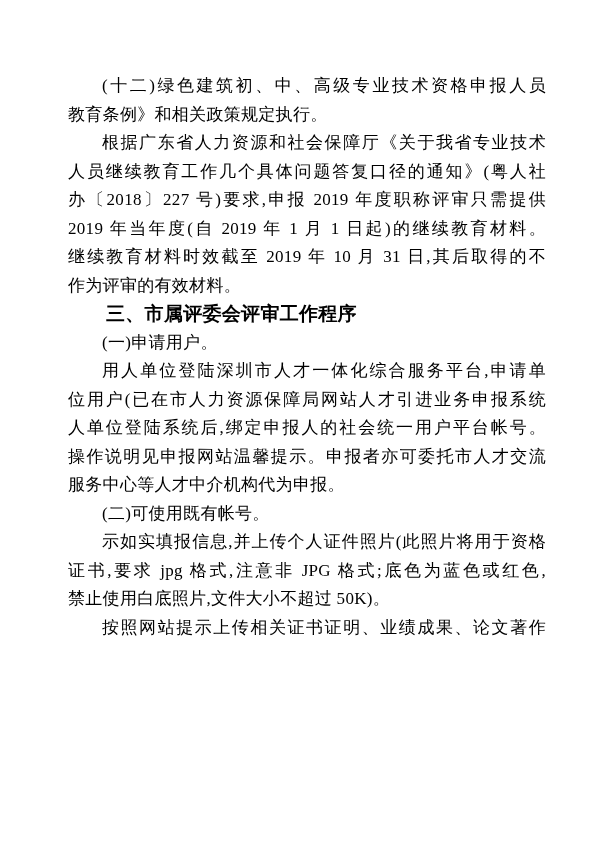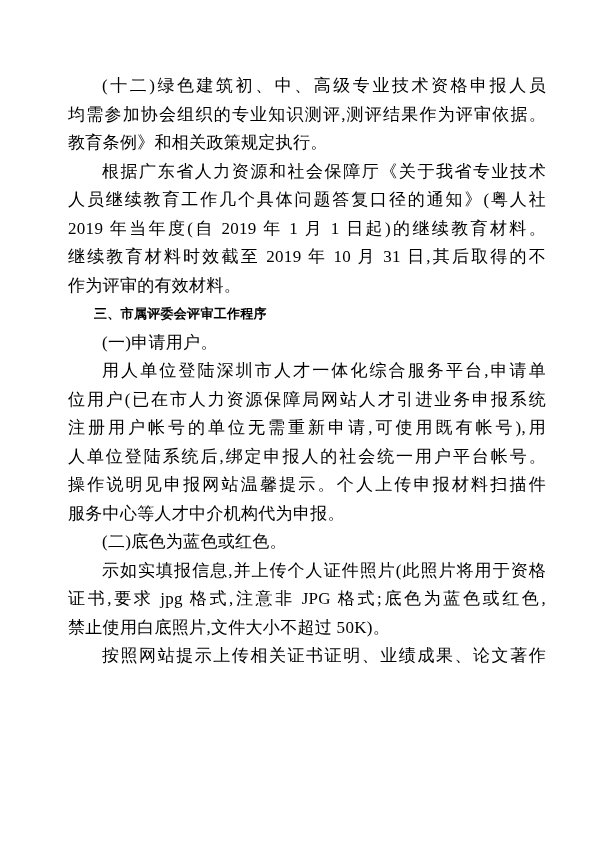--- a/index.html
+++ b/index.html
@@ -35,52 +35,51 @@
   .line.full {
     text-align: justify;
     text-align-last: justify;
   }
   .line.indent {
     text-indent: 2em;
   }
   .line.heading {
     font-family: "Liberation Sans", "DejaVu Sans", sans-serif;
     font-weight: 700;
-    font-size: 13px;
+    font-size: 19px;
   }
   .b {
     font-weight: 400;
     margin-top: 24px;
   }
 </style>
 </head>
 <body>
 
 <div class="page">
   <div class="textblock">
 
     <div class="line indent full">(十二)绿色建筑初、中、高级专业技术资格申报人员</div>
-    <div class="line full">均需参加协会组织的专业知识测评,测评结果作为评审依据。</div>
     <div class="line">教育条例》和相关政策规定执行。</div>
     <div class="line indent full">根据广东省人力资源和社会保障厅《关于我省专业技术</div>
     <div class="line full">人员继续教育工作几个具体问题答复口径的通知》(粤人社</div>
+    <div class="line full">办〔2018〕227 号)要求,申报 2019 年度职称评审只需提供</div>
     <div class="line full">2019 年当年度(自 2019 年 1 月 1 日起)的继续教育材料。</div>
     <div class="line full">继续教育材料时效截至 2019 年 10 月 31 日,其后取得的不</div>
     <div class="line">作为评审的有效材料。</div>
 
     <div class="line heading indent">三、市属评委会评审工作程序</div>
 
     <div class="line indent">(一)申请用户。</div>
     <div class="line indent full">用人单位登陆深圳市人才一体化综合服务平台,申请单</div>
     <div class="line full">位用户(已在市人力资源保障局网站人才引进业务申报系统</div>
-    <div class="line full">注册用户帐号的单位无需重新申请,可使用既有帐号),用</div>
     <div class="line full">人单位登陆系统后,绑定申报人的社会统一用户平台帐号。</div>
-    <div class="line full">操作说明见申报网站温馨提示。个人上传申报材料扫描件</div>
+    <div class="line full">操作说明见申报网站温馨提示。申报者亦可委托市人才交流</div>
     <div class="line">服务中心等人才中介机构代为申报。</div>
-    <div class="line indent">(二)底色为蓝色或红色。</div>
+    <div class="line indent">(二)可使用既有帐号。</div>
 
     <div class="line indent full"><span>示如实填报信息,并上传个人证件照片</span><span class="b">(此照片将用于资格</span></div>
     <div class="line full"><span class="b">证书,要求 jpg 格式,注意非 JPG 格式;底色为蓝色或红色,</span></div>
     <div class="line"><span class="b">禁止使用白底照片,文件大小不超过 50K)</span><span>。</span></div>
 
     <div class="line indent full">按照网站提示上传相关证书证明、业绩成果、论文著作</div>
 
   </div>
 </div>
 

